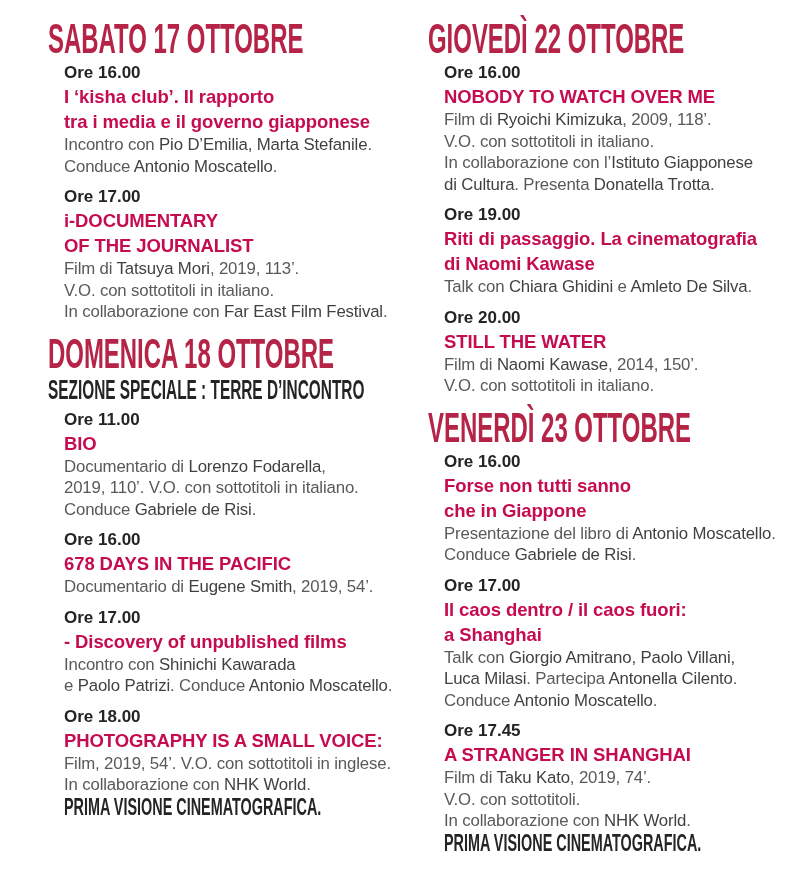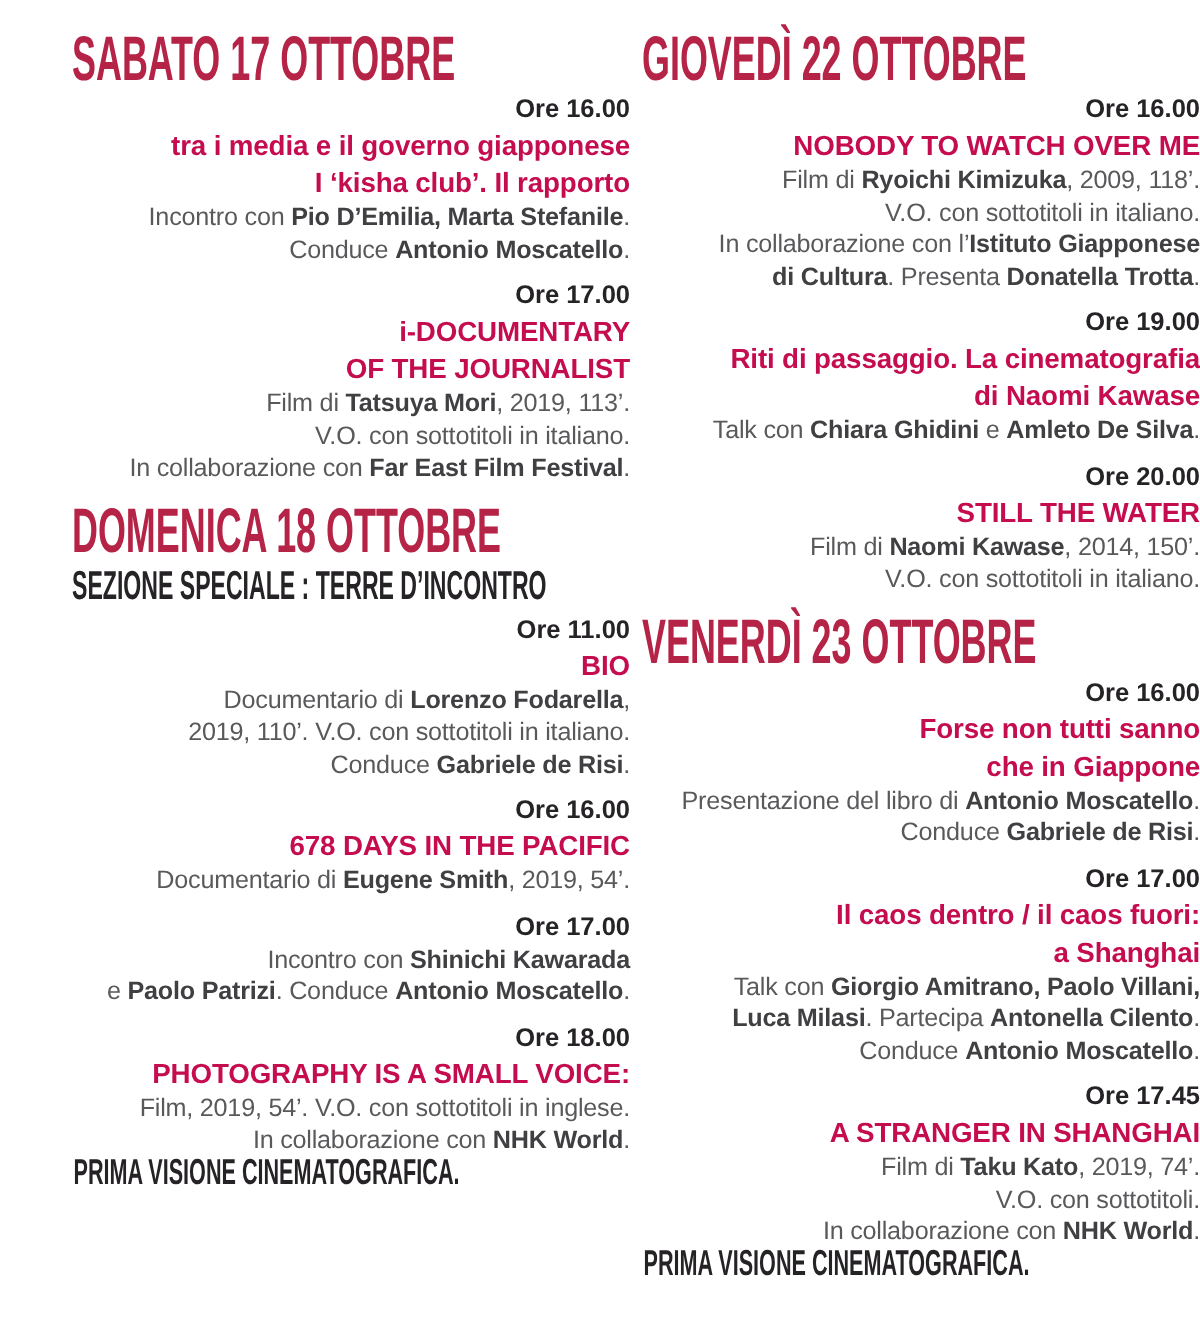--- a/index.html
+++ b/index.html
@@ -1,75 +1,75 @@
 <!DOCTYPE html>
 <html><head>
 <meta charset="utf-8">
 <style>
   html, body { margin:0; padding:0; }
   body {
     width:800px; height:888px; position:relative; overflow:hidden;
     background:var(--page-bg, #ffffff);
     font-family:"Liberation Sans","DejaVu Sans",sans-serif;
   }
-  .page { position:absolute; inset:0;text-align:right; }
+  .page { position:absolute; inset:0; }
   .col { position:absolute; top:20px; width:372px; }
   .col-left  { left:48px; }
   .col-right { left:428px; }
 
   .section + .section { margin-top:12px; }
 
   .hdr {
     color:var(--header-red,#b52347);
     font-weight:700; font-size:42px; line-height:38px;
     margin:0 0 4px 0; white-space:nowrap;
     transform:scaleX(0.57); transform-origin:0 50%;
   }
   .subhdr {
     color:var(--ink,#262326);
     font-weight:700; font-size:27px; line-height:26px;
     margin:0 0 6px 0; white-space:nowrap;
     transform:scaleX(0.57); transform-origin:0 50%;
   }
 
-  .event { margin:0 0 9px 1px; }
+  .event { margin:0 0 9px 16px; }
   .time  {
     color:var(--ink,#262326); font-weight:700;
     font-size:17px; line-height:22px; white-space:nowrap;
   }
   .title-line {
     color:var(--title-red,#c50c4f); font-weight:700;
     font-size:18.5px; line-height:25px; white-space:nowrap;
     letter-spacing:-0.1px;
   }
   .desc-line {
     color:var(--body-gray,#59585b);
     font-size:16.8px; line-height:21.5px; white-space:nowrap;
     letter-spacing:-0.15px;
   }
-  .seg.b { font-weight:700; color:var(--bold-gray,#403f42); }
+  .seg.b { font-weight:400; color:var(--bold-gray,#403f42); }
   .seg.caps {
     font-weight:700; color:var(--ink,#262326);
     display:inline-block; font-size:24px; line-height:21.5px;
     transform:scaleX(0.6); transform-origin:0 50%;
     letter-spacing:0;
   }
 </style>
 </head>
 <body style="--page-bg: #ffffff; --header-red: #b52347; --title-red: #c50c4f; --ink: #262326; --body-gray: #59585b; --bold-gray: #403f42;">
 
 <div class="page">
   <div class="col col-left">
       <div class="section">
         <div class="hdr">SABATO 17 OTTOBRE</div>
         <div class="event">
           <div class="time">Ore 16.00</div>
           <div class="title">
+            <div class="title-line">I ‘kisha club’. Il rapporto</div>
             <div class="title-line">tra i media e il governo giapponese</div>
-            <div class="title-line">I ‘kisha club’. Il rapporto</div>
           </div>
           <div class="desc">
             <div class="desc-line"><span class="seg">Incontro con </span><span class="seg b">Pio D’Emilia, Marta Stefanile</span><span class="seg">.</span></div>
             <div class="desc-line"><span class="seg">Conduce </span><span class="seg b">Antonio Moscatello</span><span class="seg">.</span></div>
           </div>
         </div>
         <div class="event">
           <div class="time">Ore 17.00</div>
           <div class="title">
             <div class="title-line">i-DOCUMENTARY</div>
@@ -101,20 +101,21 @@
           <div class="title">
             <div class="title-line">678 DAYS IN THE PACIFIC</div>
           </div>
           <div class="desc">
             <div class="desc-line"><span class="seg">Documentario di </span><span class="seg b">Eugene Smith</span><span class="seg">, 2019, 54’.</span></div>
           </div>
         </div>
         <div class="event">
           <div class="time">Ore 17.00</div>
           <div class="title">
+            <div class="title-line">- Discovery of unpublished films</div>
           </div>
           <div class="desc">
             <div class="desc-line"><span class="seg">Incontro con </span><span class="seg b">Shinichi Kawarada</span></div>
             <div class="desc-line"><span class="seg">e </span><span class="seg b">Paolo Patrizi</span><span class="seg">. Conduce </span><span class="seg b">Antonio Moscatello</span><span class="seg">.</span></div>
           </div>
         </div>
         <div class="event">
           <div class="time">Ore 18.00</div>
           <div class="title">
             <div class="title-line">PHOTOGRAPHY IS A SMALL VOICE:</div>

